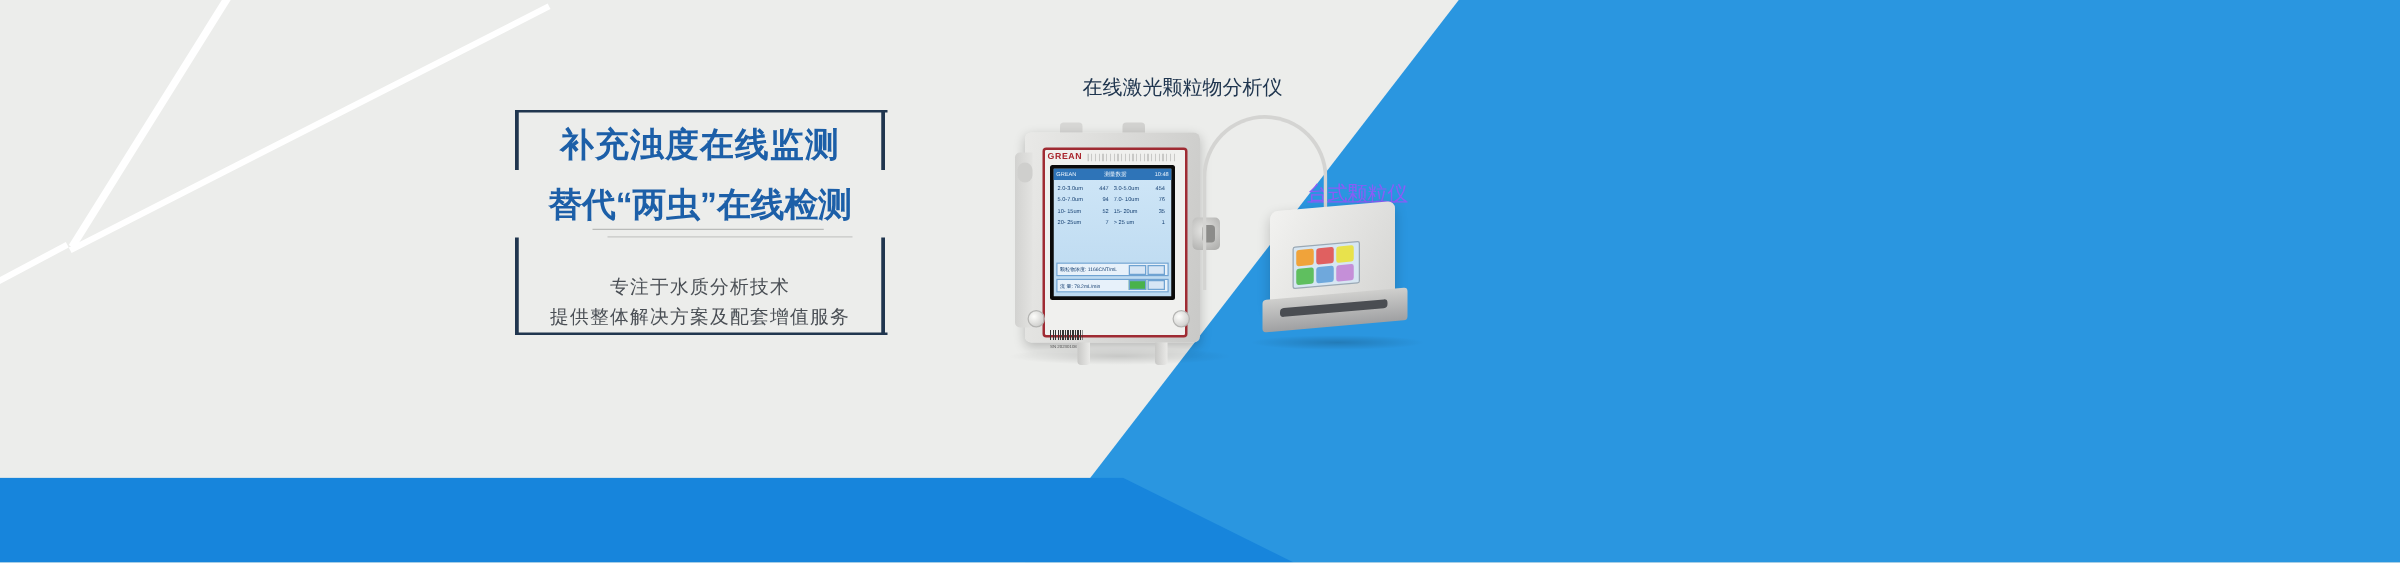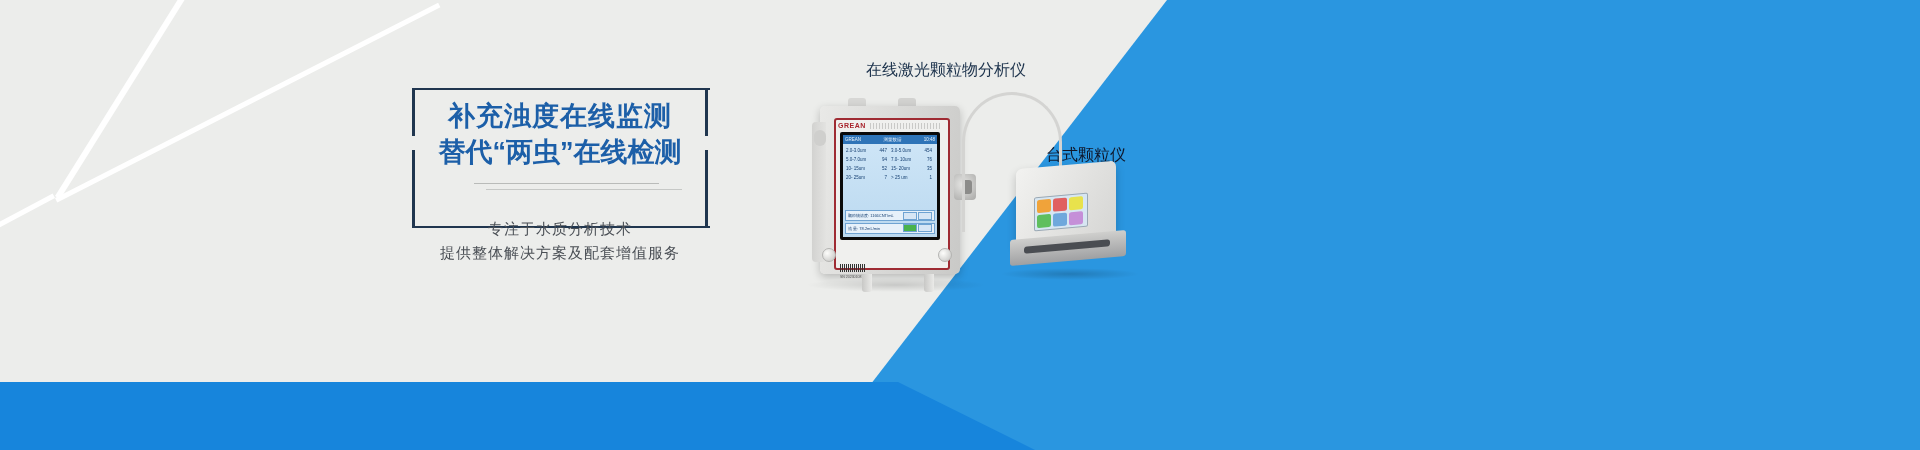--- a/index.html
+++ b/index.html
@@ -21,50 +21,50 @@
     position:absolute;left:0;bottom:0;width:1920px;height:68px;
     background:#1785DC;
     clip-path:polygon(0 0,898px 0,1035px 68px,0 68px);
   }
   .diag-line{position:absolute;background:#FFFFFF;transform-origin:0 0;}
   .diag-a{left:55px;top:196px;width:330px;height:6px;transform:rotate(-58deg);}
   .diag-b{left:55px;top:198px;width:430px;height:5px;transform:rotate(-27deg);}
   .diag-c{left:55px;top:198px;width:80px;height:5px;transform:rotate(152deg);}
 
   
-  .card{position:absolute;left:412px;top:88px;width:296px;height:140px;text-decoration:underline;}
+  .card{position:absolute;left:412px;top:88px;width:296px;height:180px;text-decoration:underline;}
   .card-brackets{position:absolute;inset:0;}
   .br{position:absolute;background:#20364F;}
   .br-tl-h{left:0;top:0;width:298px;height:2px;}
   .br-tl-v{left:0;top:0;width:3px;height:48px;}
   .br-tr-v{right:0;top:0;width:3px;height:48px;}
   .br-bl-v{left:0;bottom:0;width:3px;height:78px;}
   .br-br-v{right:0;bottom:0;width:3px;height:78px;}
   .br-b-h{left:0;bottom:0;width:298px;height:2px;}
 
   .headline{
     position:absolute;left:0;top:10px;width:296px;
     text-align:center;color:#1C5FA8;font-weight:bold;
     font-size:27px;line-height:36px;letter-spacing:1px;
     white-space:nowrap;
   }
-  .headline .l2{letter-spacing:0px;}
+  .headline .l2{letter-spacing:0px;margin-top:12px;}
   .rule{position:absolute;left:62px;top:95px;width:185px;height:1px;background:#B9BBB9;}
   .rule2{position:absolute;left:74px;top:101px;width:196px;height:1px;background:#C6C8C6;}
   .sub{
     position:absolute;left:0;width:296px;text-align:center;
     color:#4A4F55;font-size:15px;letter-spacing:1px;white-space:nowrap;
   }
   .sub1{top:112px;margin-top:20px;}
   .sub2{top:156px;}
 
   
   .callout{position:absolute;color:#20364F;font-size:16px;white-space:nowrap;}
   .callout-1{left:866px;top:60px;}
-  .callout-2{left:1046px;top:145px;color:#0f172a;}
+  .callout-2{left:1046px;top:145px;color:#8b5cf6;text-decoration:underline;}
 
   
   .dev1{position:absolute;left:812px;top:96px;width:158px;height:190px;}
   .dev1-body{
     position:absolute;left:8px;top:10px;width:140px;height:168px;
     background:linear-gradient(100deg,#E9E9E7 0%,#DCDCDA 42%,#C9C9C7 100%);
     border-radius:5px;
     box-shadow:0 3px 9px rgba(0,0,0,.22);
   }
   .dev1-top-nub{position:absolute;left:36px;top:2px;width:18px;height:12px;background:#D7D7D5;border-radius:3px 3px 0 0;}

